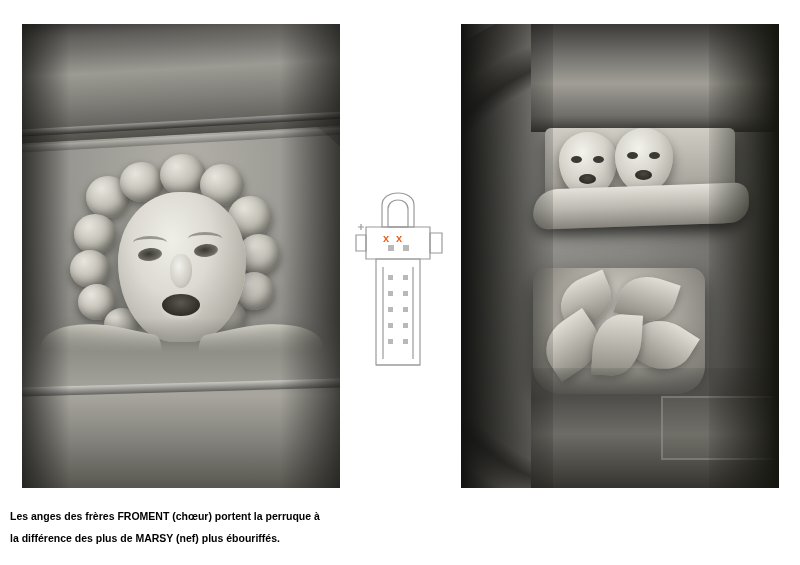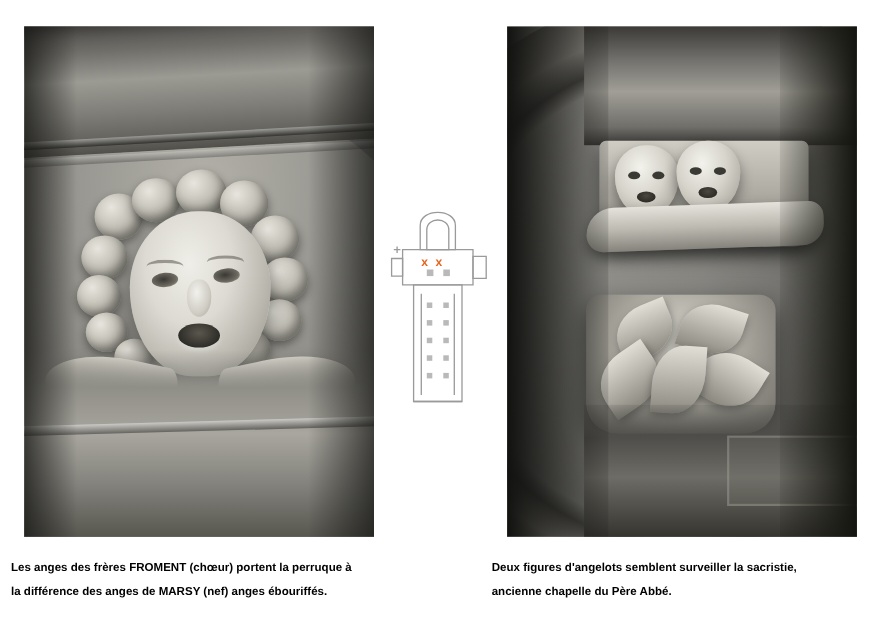--- a/index.html
+++ b/index.html
@@ -411,21 +411,17 @@
       </g>
       <g fill="#e8641e" font-family="Liberation Sans, sans-serif" font-size="11" font-weight="bold">
         <text x="31" y="59">x</text>
         <text x="44" y="59">x</text>
       </g>
     </svg>
   </div>
 
   <div class="caption caption-left">
     <div>Les anges des frères FROMENT (chœur) portent la perruque à</div>
-    <div>la différence des anges de MARSY (nef) anges ébouriffés.</div>
+    <div>la différence des plus de MARSY (nef) plus ébouriffés.</div>
   </div>
 
-  <div class="caption caption-right">
-    <div>Deux figures d'angelots semblent surveiller la sacristie,</div>
-    <div>ancienne chapelle du Père Abbé.</div>
-  </div>
 
 </div>
 
 </body></html>

